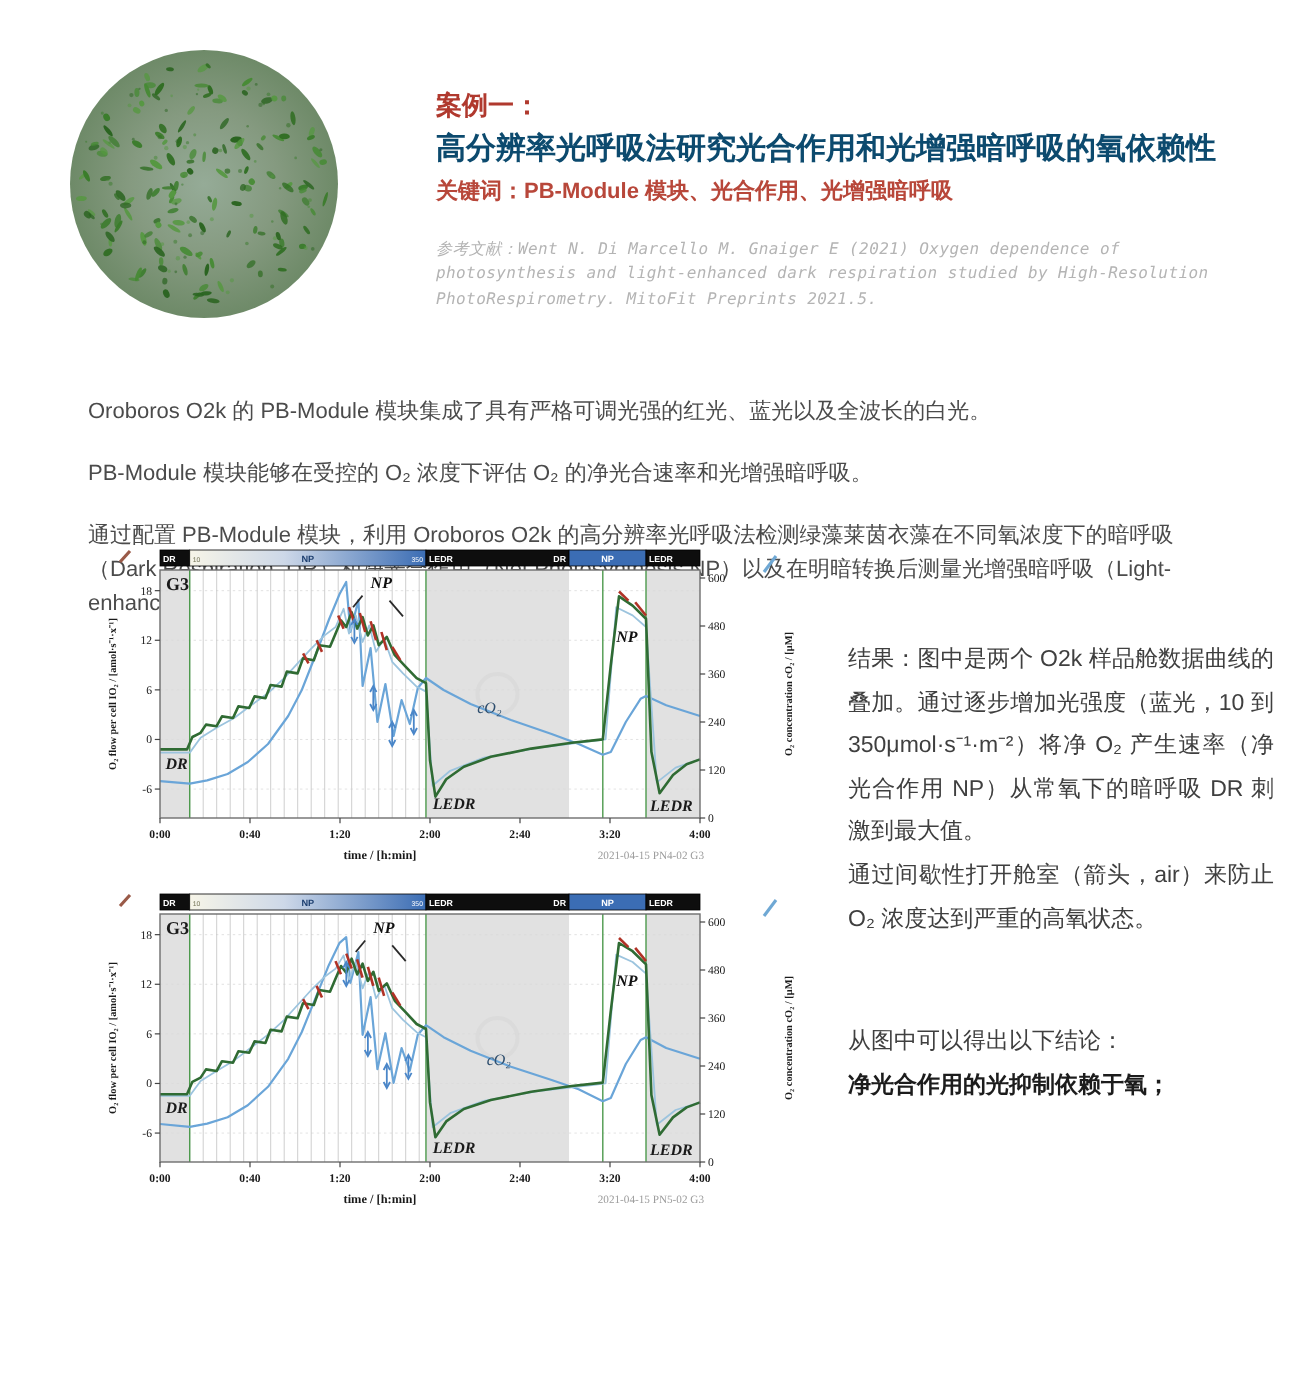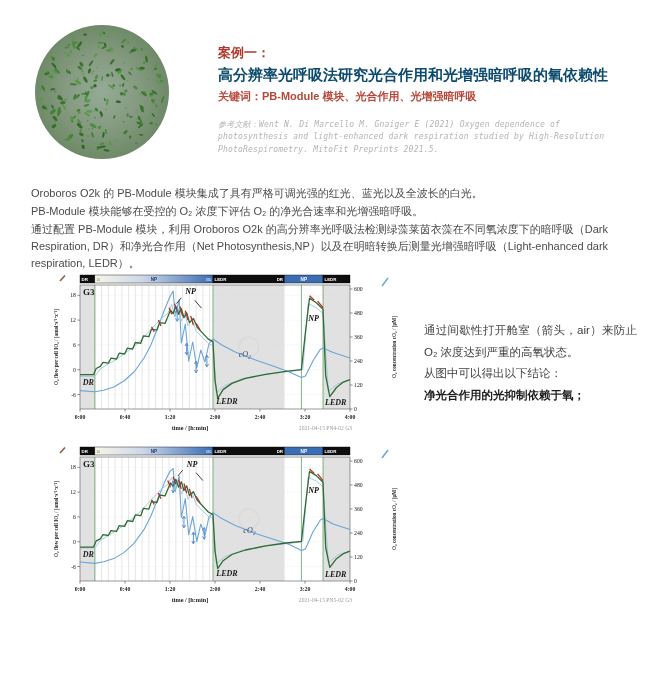--- a/index.html
+++ b/index.html
@@ -10,28 +10,28 @@
   .abs{position:absolute;}
   
   .title-block{left:218px;top:44px;width:420px;}
   .case-label{font-size:13px;font-weight:700;color:#b0392e;line-height:1.45;}
   .main-title{font-size:15px;font-weight:700;color:#0c4a6e;line-height:1.35;margin:2px 0 0 0;}
   .kw{font-size:11px;font-weight:700;color:#b8473a;line-height:1.45;margin-top:4px;}
   .ref{font-family:"DejaVu Sans Mono",monospace;font-size:8px;color:#b4b4b4;
        line-height:1.55;margin-top:14px;width:402px;letter-spacing:.2px;font-style:italic;}
   
   .intro{left:30px;top:184px;width:600px;}
-  .intro p{margin:1px;font-size:11px;color:#4b4b4b;line-height:1.55;}
+  .intro p{margin:14px;font-size:11px;color:#4b4b4b;line-height:1.55;}
   
   .fig1{left:50px;top:272px;}
   .fig2{left:50px;top:444px;}
   
   .results{left:424px;top:320px;width:213px;}
   .results p{margin:0;font-size:11.5px;color:#3f3f3f;line-height:1.88;text-align:justify;}
-  .results .concl-intro{font-family:Liberation Mono, monospace;}
+  .results .concl-intro{margin-top:40px;font-family:Liberation Mono, monospace;}
   .results .concl{font-weight:700;color:#1c1c1c;}
   .micro{left:32px;top:24px;}
 </style>
 </head>
 <body>
 
 <div class="abs micro">
   <svg id="micro-svg" width="141" height="136" viewBox="0 0 141 136">
       <defs>
         <radialGradient id="mg">
@@ -537,16 +537,17 @@
       <text x="32.7" y="112.61333333333333" fill="#1a1a1a" font-size="8" font-family="&quot;Liberation Serif&quot;,serif" font-weight="700" font-style="italic" text-anchor="start">DR</text>
       <text x="166.35" y="132.45333333333335" fill="#1a1a1a" font-size="8" font-family="&quot;Liberation Serif&quot;,serif" font-weight="700" font-style="italic" text-anchor="start">LEDR</text>
       <text x="275.025" y="133.28" fill="#1a1a1a" font-size="8" font-family="&quot;Liberation Serif&quot;,serif" font-weight="700" font-style="italic" text-anchor="start">LEDR</text>
       <text x="193.35" y="88.6" fill="#2e4e6e" font-size="8" font-family="&quot;Liberation Serif&quot;,serif" font-weight="400" font-style="italic" text-anchor="start">cO₂</text>
       <line x1="132.6" y1="26.226666666666674" x2="127.875" y2="32.01333333333335" stroke="#2a2a2a" stroke-width="0.9"></line>
       <line x1="146.1" y1="28.706666666666678" x2="152.85000000000002" y2="36.55999999999999" stroke="#2a2a2a" stroke-width="0.9"></line>
     </svg>
 </figure>
 
 <div class="abs results">
+  <p>结果：图中是两个 O2k 样品舱数据曲线的叠加。通过逐步增加光强度（蓝光，10 到 350μmol·s⁻¹·m⁻²）将净 O₂ 产生速率（净光合作用 NP）从常氧下的暗呼吸 DR 刺激到最大值。</p>
   <p>通过间歇性打开舱室（箭头，air）来防止 O₂ 浓度达到严重的高氧状态。</p>
   <p class="concl-intro">从图中可以得出以下结论：</p>
   <p class="concl">净光合作用的光抑制依赖于氧；</p>
 </div>
 
 </body></html>

